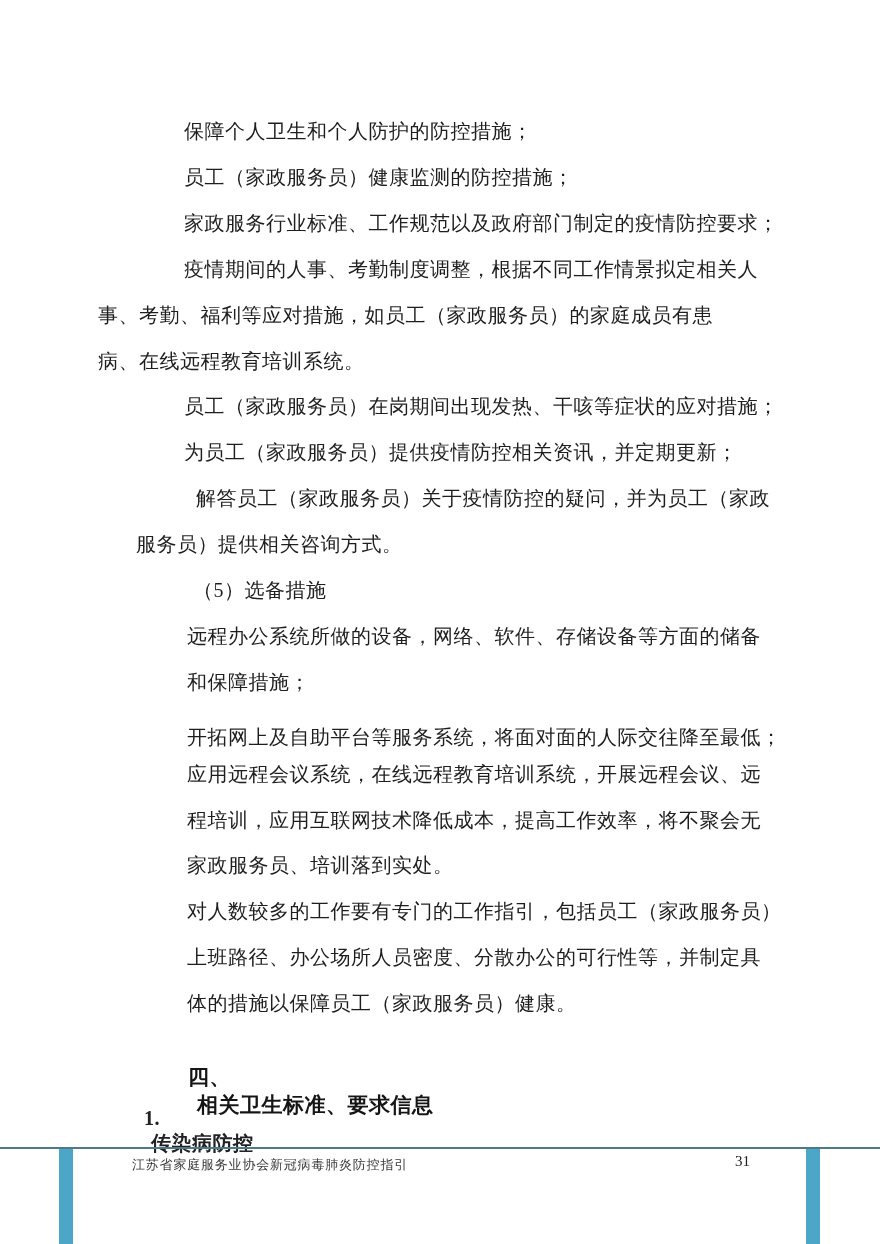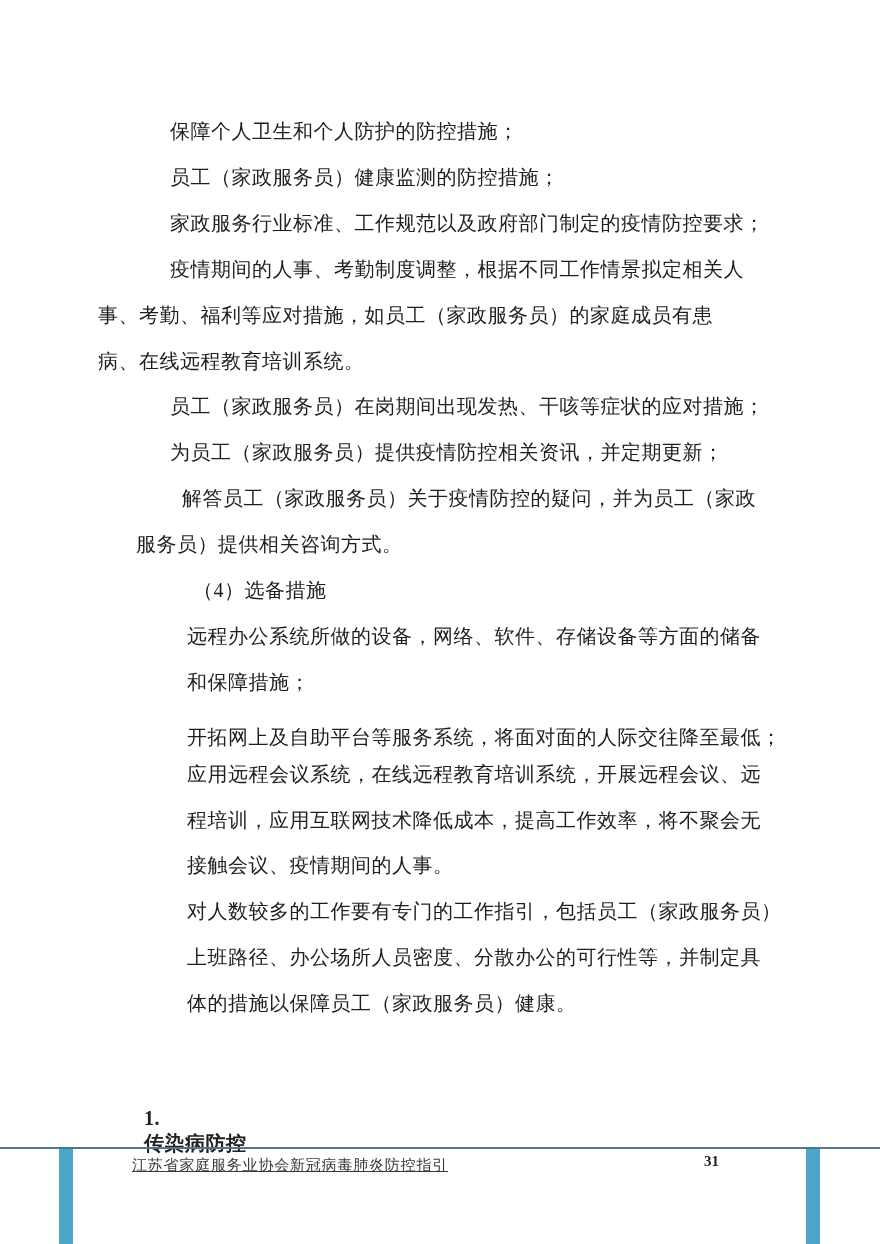--- a/index.html
+++ b/index.html
@@ -14,21 +14,21 @@
     color: #1e1e1e;
   }
   .line {
     position: absolute;
     font-size: 20px;
     letter-spacing: 0.5px;
     white-space: pre;
     line-height: 26px;
     color: #1e1e1e;
   }
-  .indent-first { left: 170px; }
+  .indent-first { left: 184px; }
   .indent-flush { left: 98px; }
   .indent-num   { left: 193px; }
   .indent-list  { left: 187px; }
   .section-heading {
     position: absolute;
     left: 165px;
     top: 1038px;
     font-size: 21px;
     font-weight: bold;
     letter-spacing: 0.5px;
@@ -39,21 +39,21 @@
   .subsection-heading {
     position: absolute;
     left: 122px;
     top: 1084px;
     font-size: 20px;
     font-weight: bold;
     letter-spacing: 0.5px;
     white-space: pre;
     color: #222222;
   }
-  .subsection-heading .heading-title { }
+  .subsection-heading .heading-title { margin-left: 7px; }
   .footer-rule {
     position: absolute;
     left: 0;
     top: 1147px;
     width: 880px;
     height: 2px;
     background: #4c7b87;
   }
   .corner-bar {
     position: absolute;
@@ -61,63 +61,66 @@
     width: 14px;
     height: 95px;
     background: #4ba6c8;
   }
   .corner-bar.left  { left: 59px; }
   .corner-bar.right { left: 806px; }
   .footer-title {
     position: absolute;
     left: 132px;
     top: 1156px;
-    font-size: 15px;
+    font-size: 13px;
     letter-spacing: 0.8px;
     color: #3a3a3a;
     white-space: pre;
-    text-decoration: underline;
   }
   .footer-pagenum {
     position: absolute;
-    left: 704px;
+    left: 735px;
     top: 1153px;
     font-size: 15px;
-    font-weight: bold;
+    font-weight: normal;
     color: #222222;
   }
 </style>
 </head>
 <body>
 
 <div class="page">
 
   <div>
       <div class="line indent-first" style="top: 118px;">保障个人卫生和个人防护的防控措施；</div>
       <div class="line indent-first" style="top: 164px;">员工（家政服务员）健康监测的防控措施；</div>
       <div class="line indent-first" style="top: 210px;">家政服务行业标准、工作规范以及政府部门制定的疫情防控要求；</div>
       <div class="line indent-first" style="top: 256px;">疫情期间的人事、考勤制度调整，根据不同工作情景拟定相关人</div>
       <div class="line indent-flush" style="top: 302px;">事、考勤、福利等应对措施，如员工（家政服务员）的家庭成员有患</div>
       <div class="line indent-flush" style="top: 348px;">病、在线远程教育培训系统。</div>
       <div class="line indent-first" style="top: 393px;">员工（家政服务员）在岗期间出现发热、干咳等症状的应对措施；</div>
       <div class="line indent-first" style="top: 439px;">为员工（家政服务员）提供疫情防控相关资讯，并定期更新；</div>
       <div class="line indent-first" style="top: 485px; margin-left: 12px;">解答员工（家政服务员）关于疫情防控的疑问，并为员工（家政</div>
       <div class="line indent-flush" style="top: 531px; margin-left: 38px;">服务员）提供相关咨询方式。</div>
-      <div class="line indent-num" style="top: 577px;">（4）选备措施</div>
+      <div class="line indent-num" style="top: 577px;">（5）选备措施</div>
       <div class="line indent-list" style="top: 623px; text-align: center;">远程办公系统所做的设备，网络、软件、存储设备等方面的储备</div>
       <div class="line indent-list" style="top: 669px;">和保障措施；</div>
       <div class="line indent-list" style="top: 724px;">开拓网上及自助平台等服务系统，将面对面的人际交往降至最低；</div>
       <div class="line indent-list" style="top: 761px;">应用远程会议系统，在线远程教育培训系统，开展远程会议、远</div>
       <div class="line indent-list" style="top: 807px;">程培训，应用互联网技术降低成本，提高工作效率，将不聚会无</div>
-      <div class="line indent-list" style="top: 852px;">接触会议、疫情期间的人事。</div>
+      <div class="line indent-list" style="top: 852px;">家政服务员、培训落到实处。</div>
       <div class="line indent-list" style="top: 898px;">对人数较多的工作要有专门的工作指引，包括员工（家政服务员）</div>
       <div class="line indent-list" style="top: 944px;">上班路径、办公场所人员密度、分散办公的可行性等，并制定具</div>
       <div class="line indent-list" style="top: 990px;">体的措施以保障员工（家政服务员）健康。</div>
     </div>
 
+  <div class="section-heading">
+    <span class="heading-number">四、</span>
+    <span class="heading-title">相关卫生标准、要求信息</span>
+  </div>
 
   <div class="subsection-heading">
     <span class="heading-number">1.</span>
     <span class="heading-title">传染病防控</span>
   </div>
 
   <div class="footer-rule" style="background: rgb(76, 123, 135);"></div>
   <div class="corner-bar left" style="background: rgb(75, 166, 200);"></div>
   <div class="corner-bar right" style="background: rgb(75, 166, 200);"></div>
 

